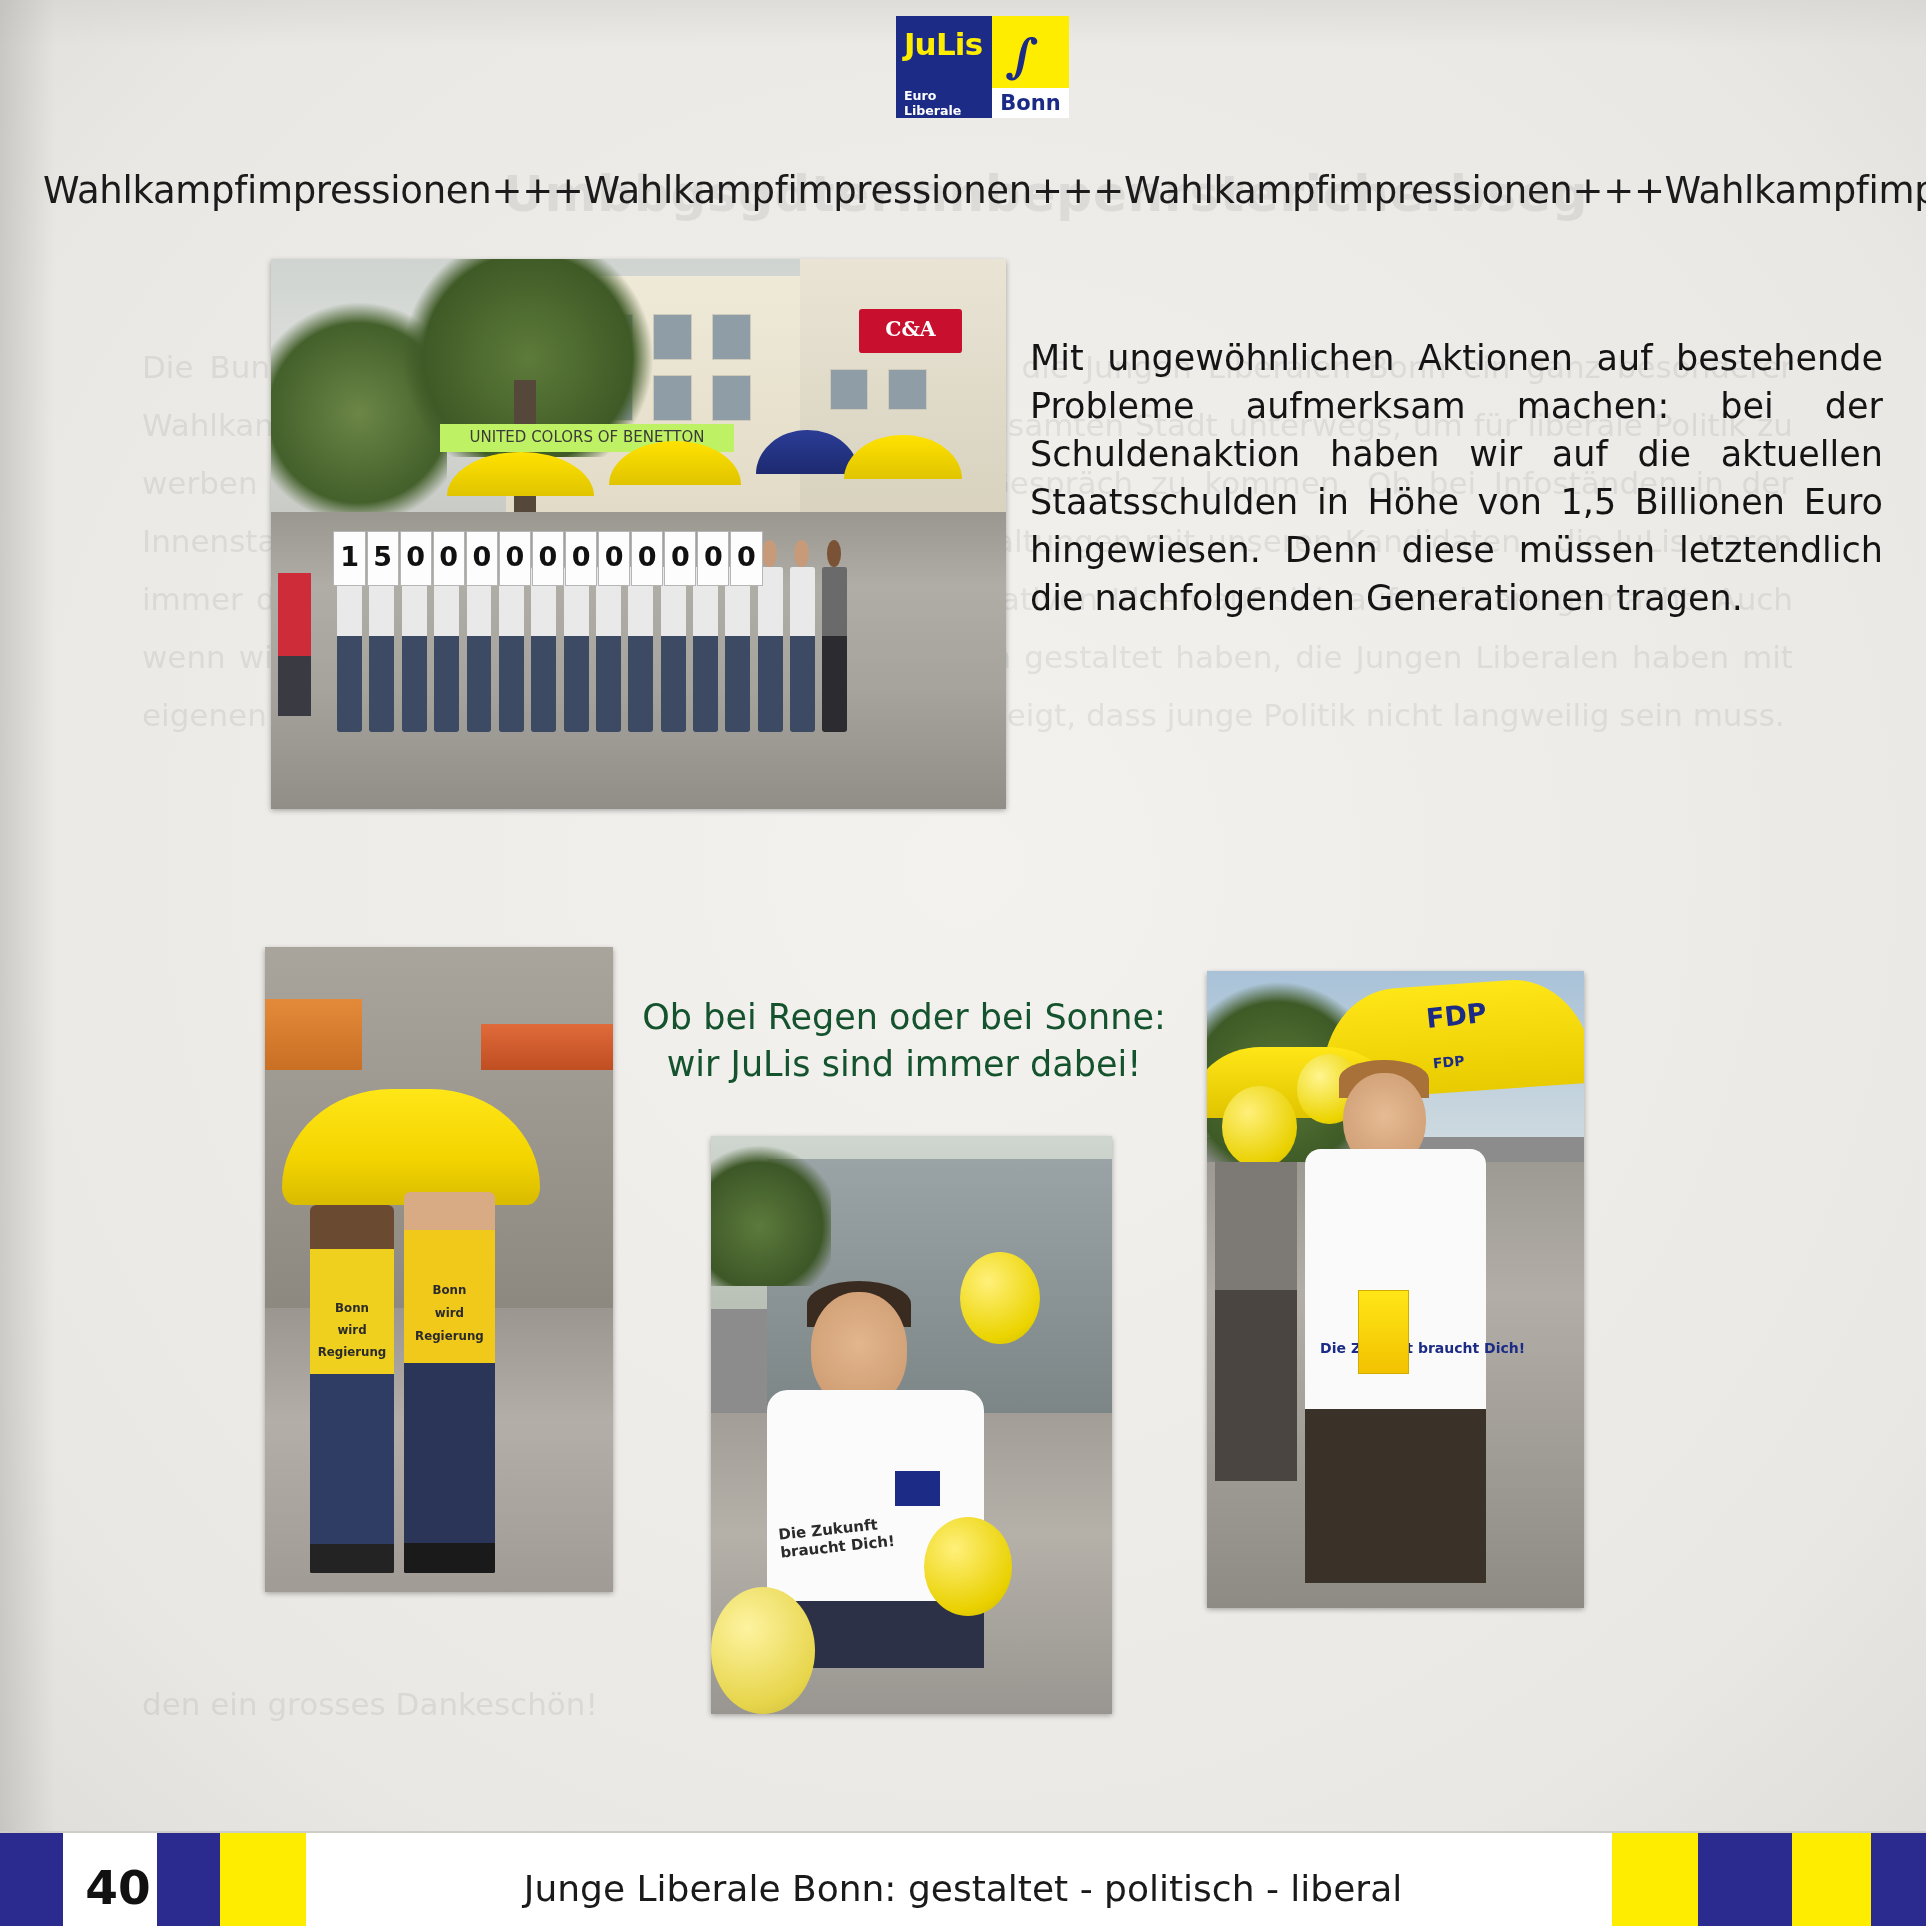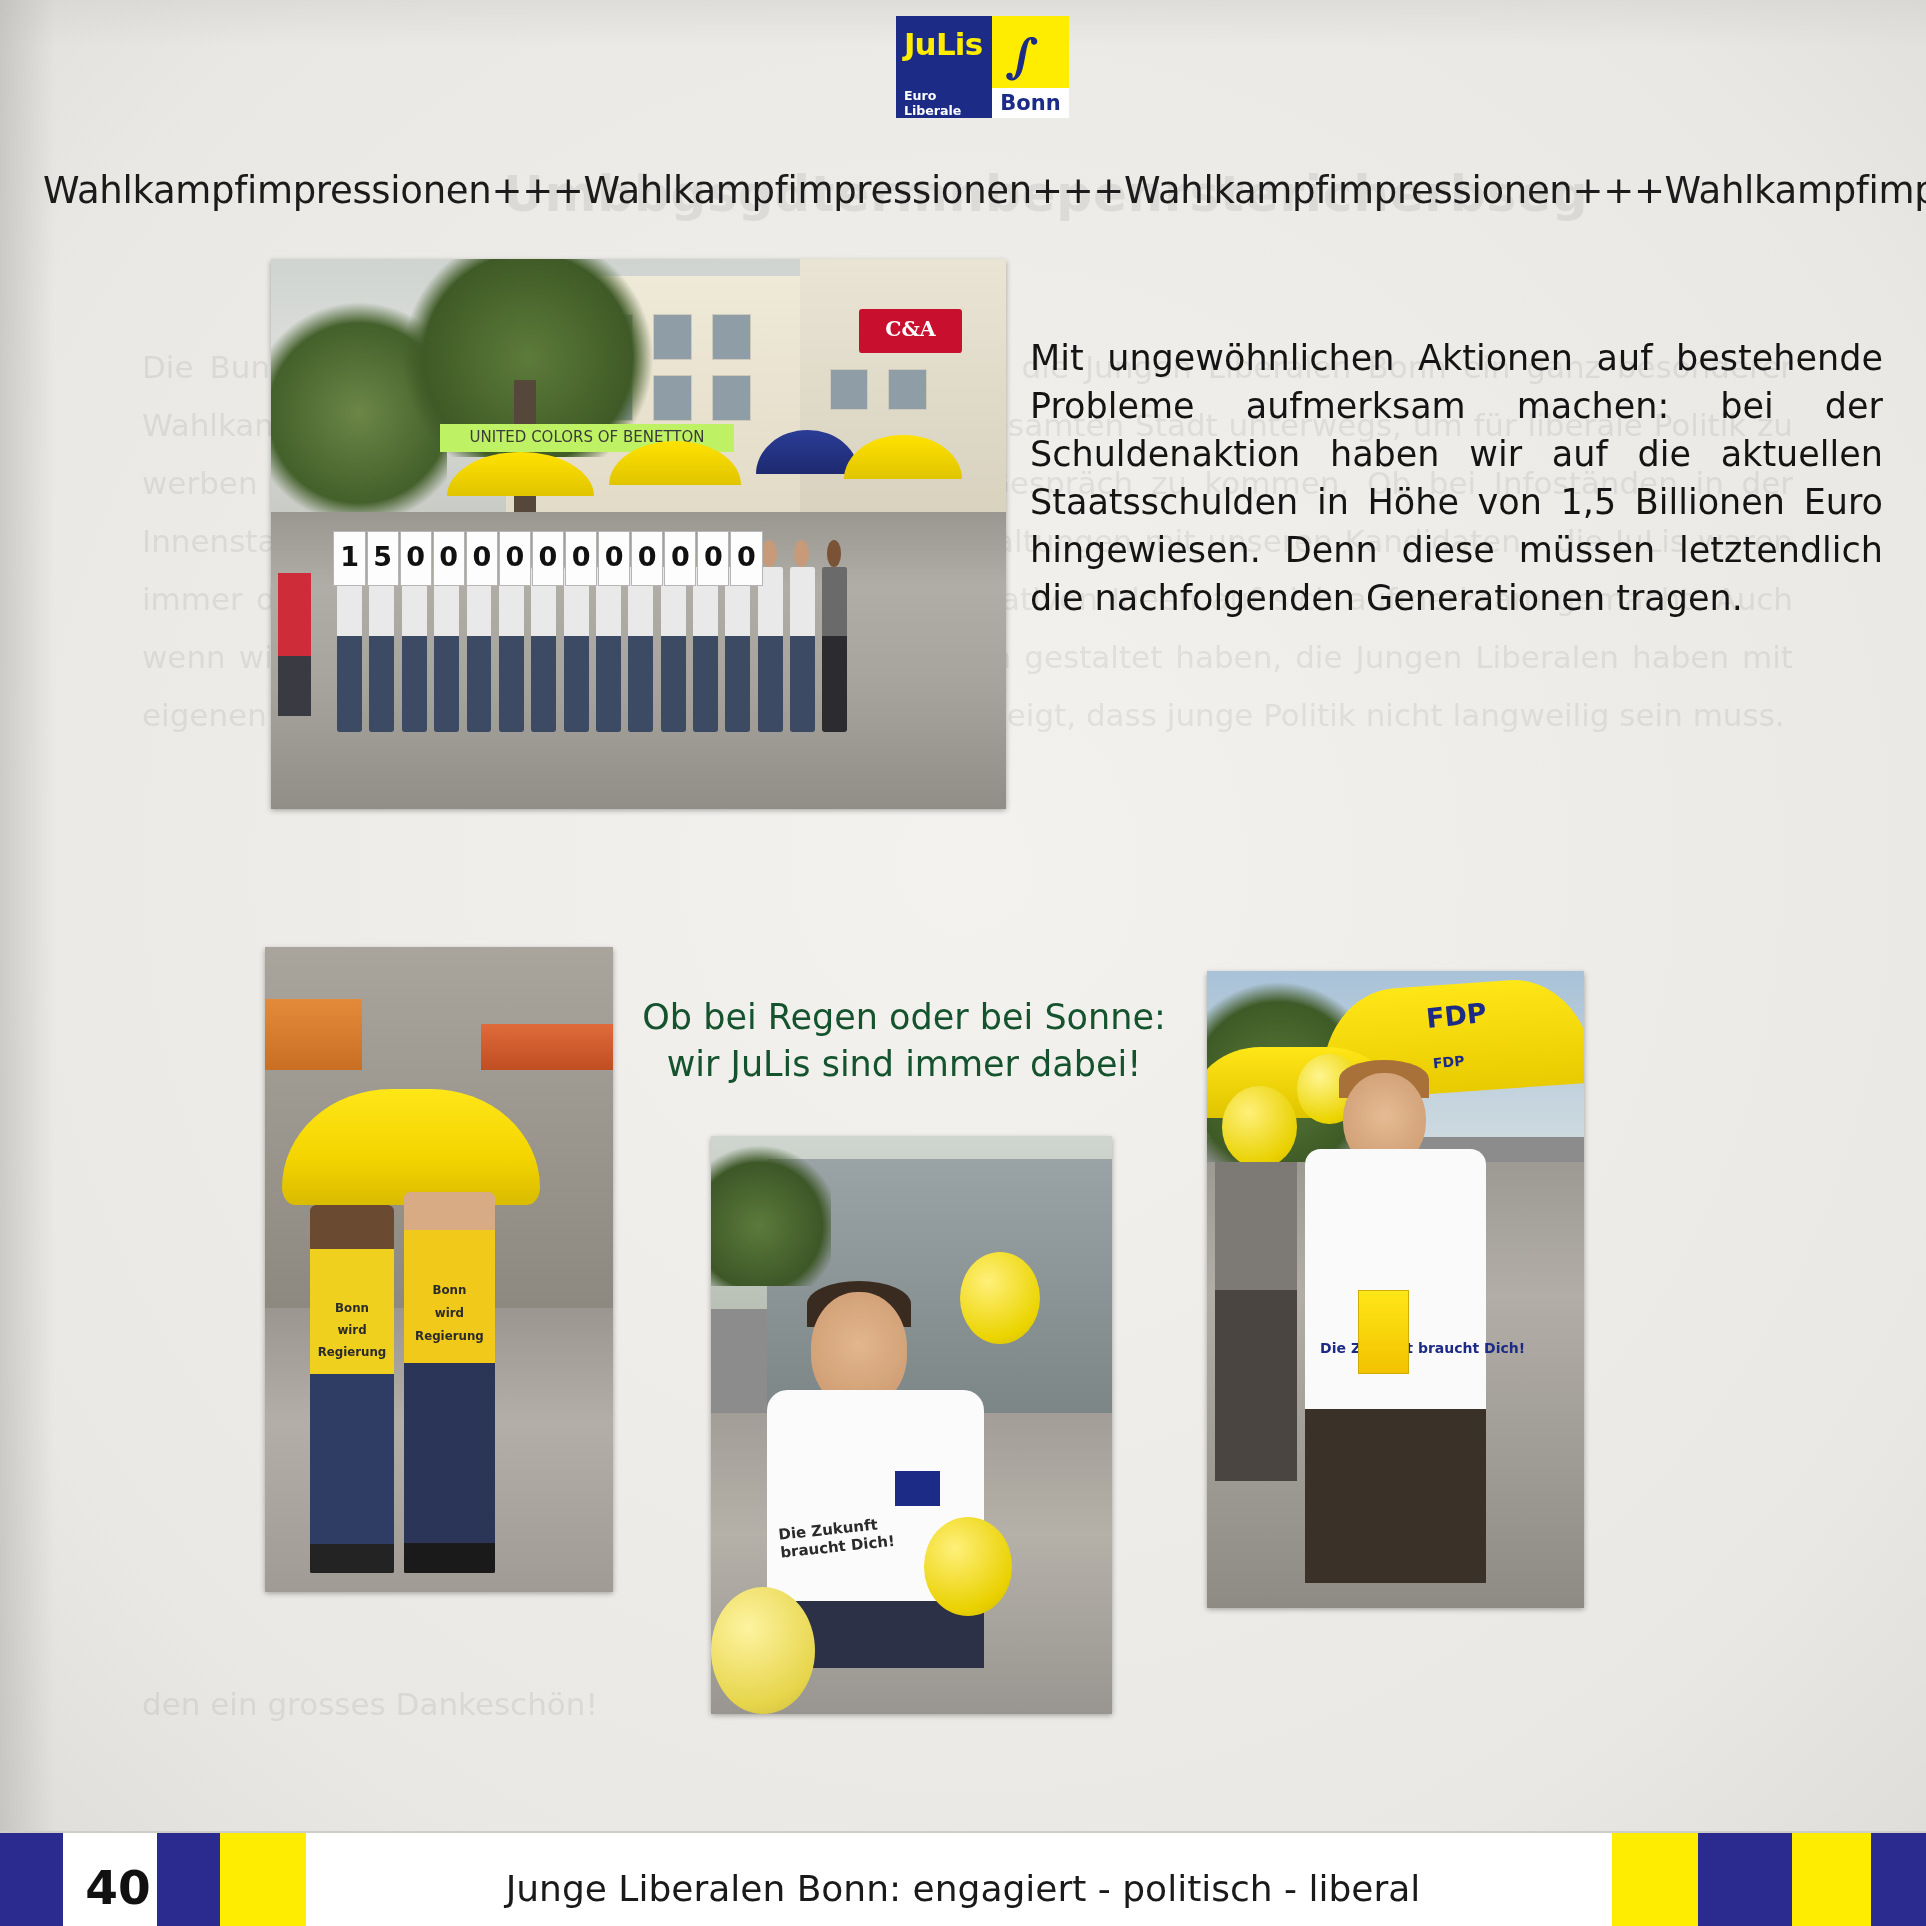--- a/index.html
+++ b/index.html
@@ -607,16 +607,16 @@
     <div class="sq" style="left:63px; bottom:0;  width:94px;height:93px; background:#ffffff;"></div>
     <div class="sq" style="left:157px;bottom:0;  width:63px; height:93px; background:#2b2b8f;"></div>
     <div class="sq" style="left:220px;bottom:0;  width:86px;height:93px; background:#ffed00;"></div>
 
     <div class="sq" style="left:1612px;bottom:0; width:86px;height:93px; background:#ffed00;"></div>
     <div class="sq" style="left:1698px;bottom:0; width:94px;height:93px; background:#2b2b8f;"></div>
     <div class="sq" style="left:1792px;bottom:0; width:79px;height:93px; background:#ffed00;"></div>
     <div class="sq" style="left:1871px;bottom:0; width:55px; height:93px; background:#2b2b8f;"></div>
 
     <div class="page-num">40</div>
-    <div class="footer-text">Junge Liberalen Bonn: engagiert - politisch - liberal</div>
+    <div class="footer-text">Junge Liberale Bonn: gestaltet - politisch - liberal</div>
   </div>
 </div>
 
 
 </body></html>

